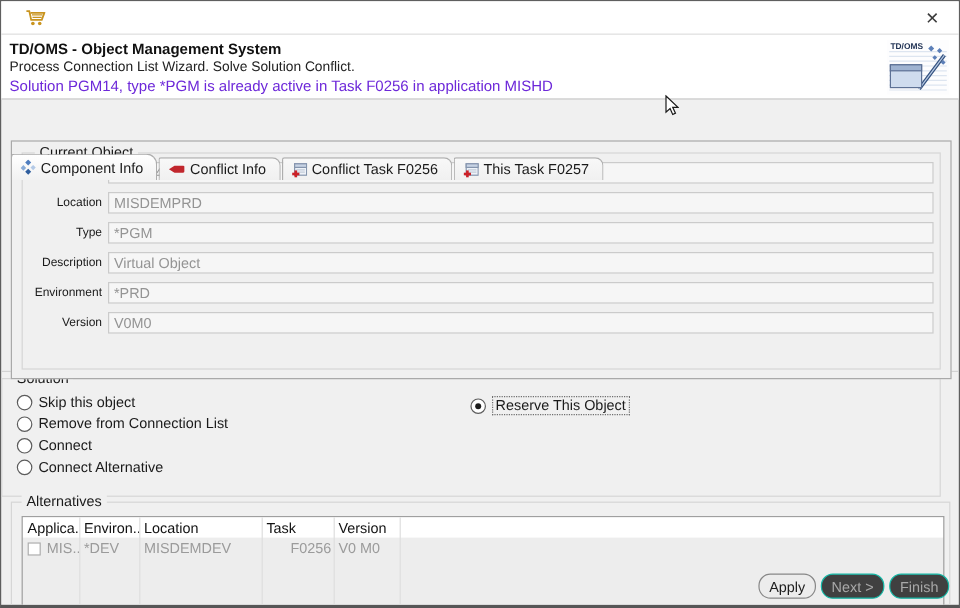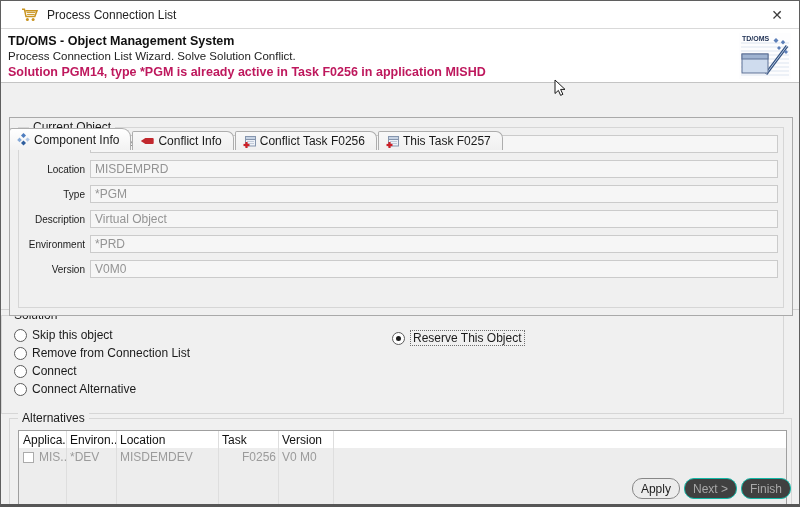--- a/index.html
+++ b/index.html
@@ -12,21 +12,21 @@
             border-bottom:1px solid #d9d9d9;display:flex;align-items:center;padding-left:20px;}
   .titlebar .ttl{font-size:12px;color:#1f1f1f;margin-left:9px;}
   .close-btn{position:absolute;right:10px;top:4px;width:24px;height:20px;display:flex;
              align-items:center;justify-content:center;font-size:14px;color:#3c3c3c;cursor:default;}
 
   
   .header{position:absolute;left:0;top:28px;width:100%;height:54px;background:#ffffff;
           border-bottom:1px solid #c4c4c4;}
   .h-line1{position:absolute;left:7px;top:5px;font-size:12.5px;font-weight:700;color:#111;}
   .h-line2{position:absolute;left:7px;top:21px;font-size:11.5px;color:#222;}
-  .h-line3{position:absolute;left:7px;top:36px;font-size:12.5px;font-weight:700;color:#be185d;}
+  .h-line3{position:absolute;left:7px;top:36px;font-size:12.5px;font-weight:400;color:#6d28d9;}
   .logo{position:absolute;right:8px;top:4px;}
 
   
   .tabs{position:absolute;left:8px;top:83px;display:flex;align-items:flex-end;z-index:3;}
   .tab{display:flex;align-items:center;gap:4px;font-size:12px;color:#1a1a1a;
        border:1px solid #adadad;border-bottom:none;padding:2px 11px 2px 7px;
        background:linear-gradient(#f8f8f8,#f0f0f0);height:19px;border-radius:2px 7px 0 0;margin-right:1px;margin-top:44px;}
   .tab.active{height:22px;background:linear-gradient(#ffffff,#f2f2f2);
               border-radius:3px 9px 0 0;position:relative;z-index:4;}
   .panel{position:absolute;left:8px;top:104px;width:784px;height:199px;
@@ -85,21 +85,20 @@
   <div class="titlebar">
     <span style="display:flex;">
       <svg width="17" height="16" viewBox="0 0 17 16">
         <path d="M1 2.2 h2.4 l1.6 7.4 h8.8 l2.2 -5.9 h-11.4" fill="none" stroke="#c9941f" stroke-width="1.5"></path>
         <line x1="5.6" y1="5.4" x2="14.4" y2="5.4" stroke="#c9941f" stroke-width="1"></line>
         <line x1="6.1" y1="7.4" x2="13.7" y2="7.4" stroke="#c9941f" stroke-width="1"></line>
         <circle cx="6.4" cy="12.6" r="1.5" fill="#c9941f"></circle>
         <circle cx="12.1" cy="12.6" r="1.5" fill="#c9941f"></circle>
       </svg>
     </span>
-    <span class="ttl">Process Connection List</span>
     <span class="close-btn">✕</span>
   </div>
 
   <div class="header">
     <div class="h-line1">TD/OMS - Object Management System</div>
     <div class="h-line2">Process Connection List Wizard. Solve Solution Conflict.</div>
     <div class="h-line3">Solution PGM14, type *PGM is already active in Task F0256 in application MISHD</div>
     <div class="logo">
       <svg width="52" height="46" viewBox="0 0 52 46">
         <rect x="0" y="0" width="52" height="46" fill="#fdfdfe"></rect>

